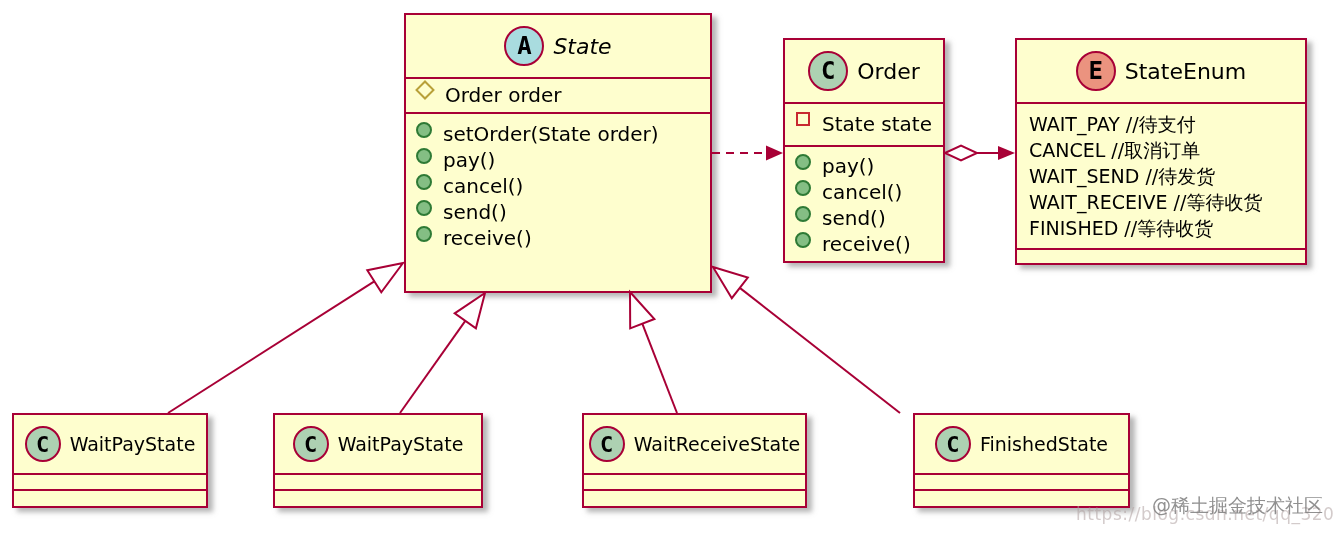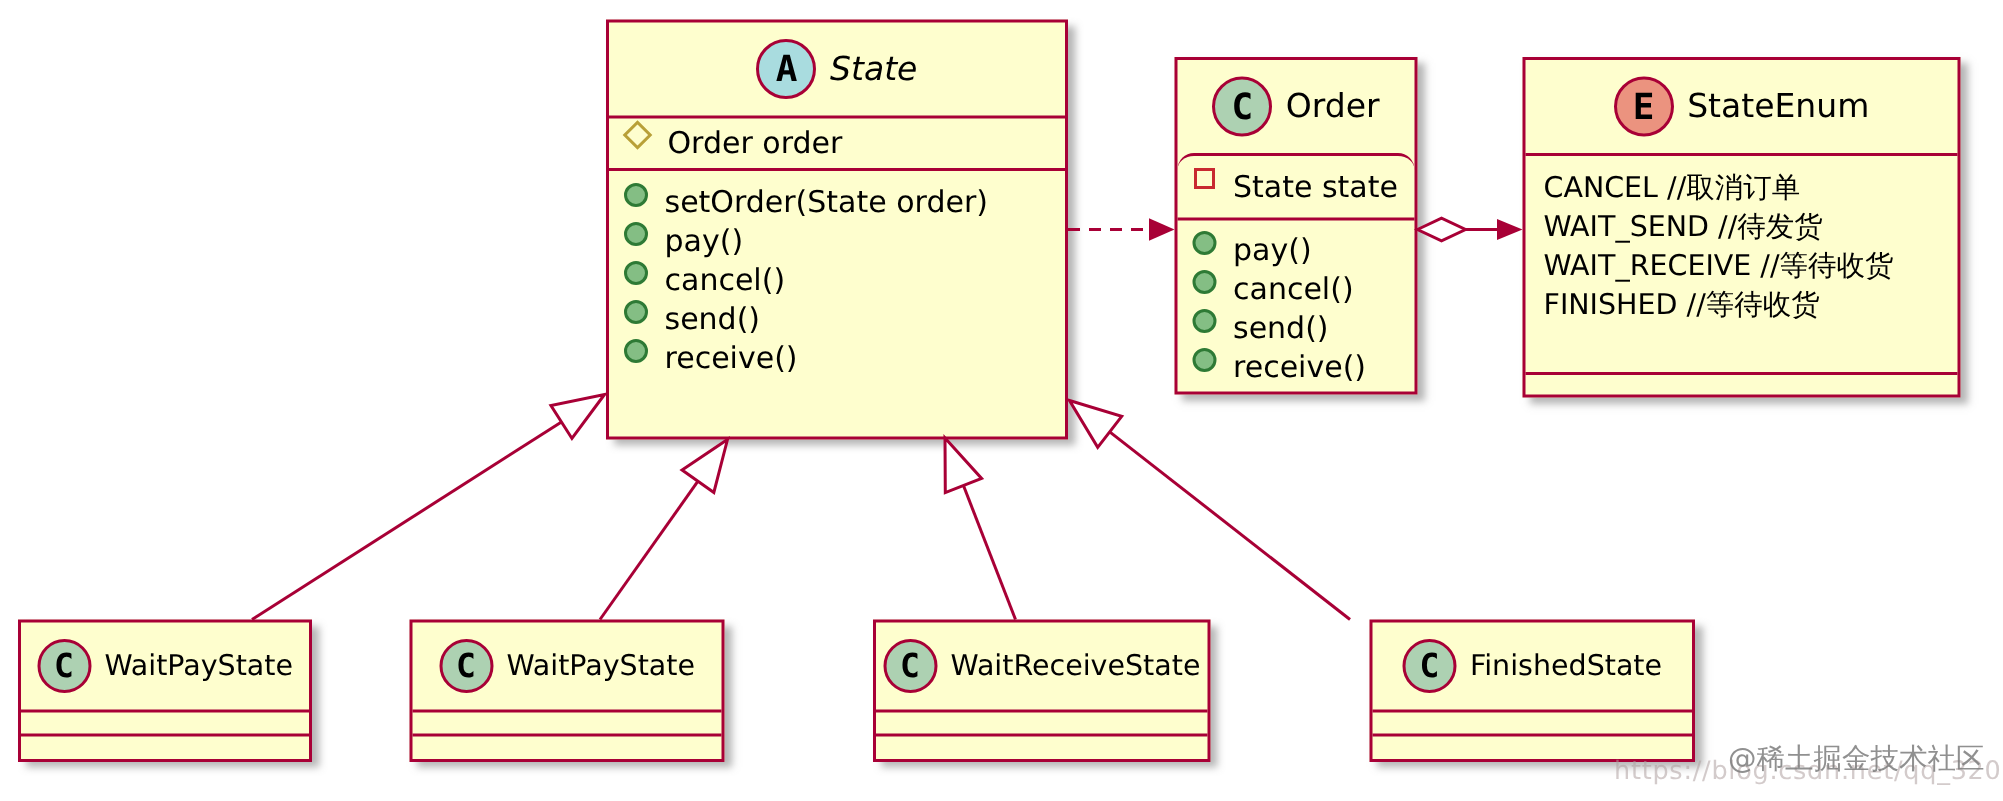--- a/index.html
+++ b/index.html
@@ -84,21 +84,21 @@
         <span>receive()</span>
       </div>
     </div>
   </div>
 
   <div class="uml-box" style="left:783px; top:38px; width:162px; height:225px;">
     <div class="comp title-comp" style="height:62px;">
       <span class="spot spot-c">C</span>
       <span class="cls-name">Order</span>
     </div>
-    <div class="comp members" style="height:43px; justify-content:center;border-radius:11px;">
+    <div class="comp members" style="height:43px; justify-content:center;">
       <div class="member">
         <span class="ic ic-square"></span>
         <span>State state</span>
       </div>
     </div>
     <div class="comp members" style="flex:1 1 auto; padding-top:7px;">
       <div class="member">
         <span class="ic ic-circle"></span>
         <span>pay()</span>
       </div>
@@ -116,20 +116,21 @@
       </div>
     </div>
   </div>
 
   <div class="uml-box" style="left:1015px; top:38px; width:292px; height:227px;">
     <div class="comp title-comp" style="height:62px;">
       <span class="spot spot-e">E</span>
       <span class="cls-name">StateEnum</span>
     </div>
     <div class="comp members" style="flex:1 1 auto; padding-top:8px;">
+      <div class="enum-row">WAIT_PAY //待支付</div>
       <div class="enum-row">CANCEL //取消订单</div>
       <div class="enum-row">WAIT_SEND //待发货</div>
       <div class="enum-row">WAIT_RECEIVE //等待收货</div>
       <div class="enum-row">FINISHED //等待收货</div>
     </div>
     <div class="comp" style="height:15px;"></div>
   </div>
 
   <div class="uml-box" style="left:12px; top:413px; width:196px; height:95px;">
     <div class="comp title-comp" style="height:58px;">

